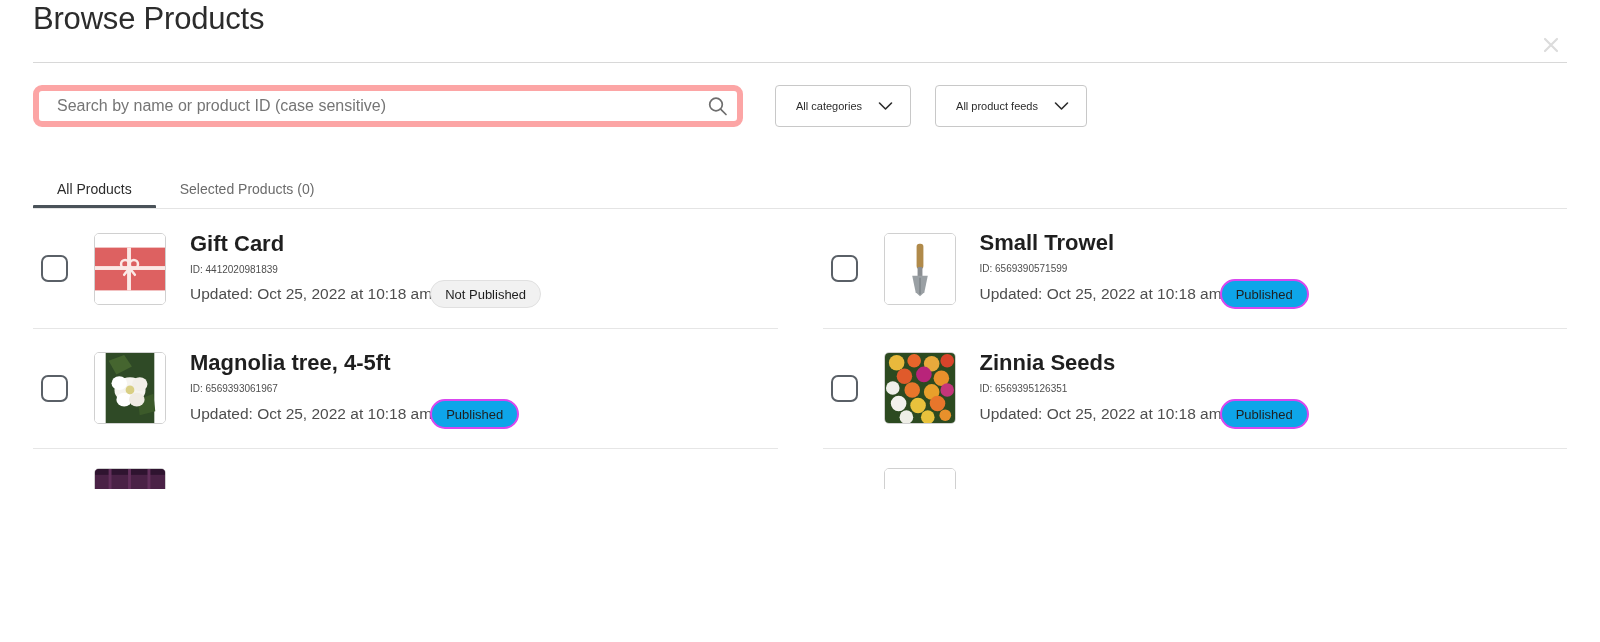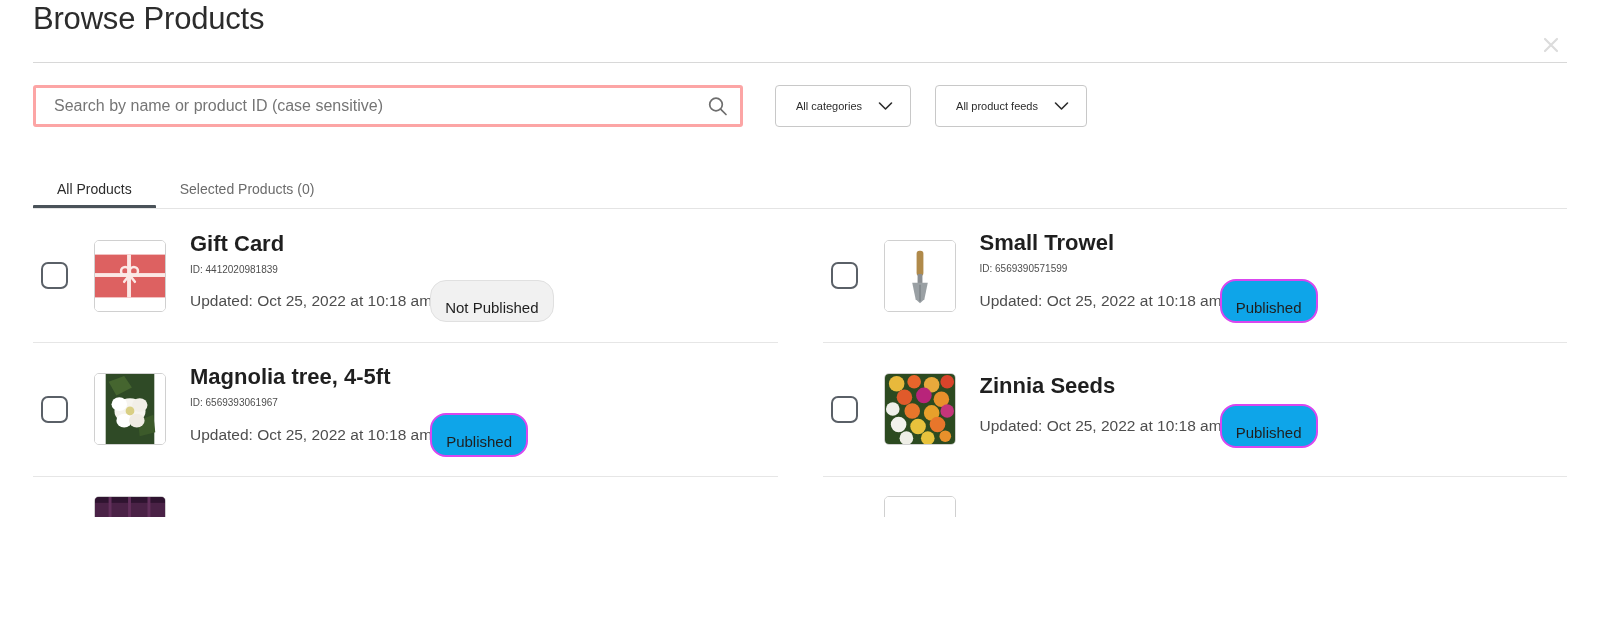--- a/index.html
+++ b/index.html
@@ -70,22 +70,22 @@
     gap: 0;
   }
   .search-wrap {
     position: relative;
     width: 710px;
     height: 42px;
   }
   .search-input {
     width: 100%;
     height: 100%;
-    border: 3px solid #fca5a5;
-    border-radius: 3px;
+    border: 6px solid #fca5a5;
+    border-radius: 9px;
     padding: 0 44px 0 18px;
     font-size: 16px;
     font-family: "Liberation Sans", sans-serif;
     color: #3b3b3b;
     background: #fff;
     outline: none;
   }
   .search-input::placeholder { color: #757575; }
   .search-icon {
     position: absolute;
@@ -208,22 +208,22 @@
     align-items: center;
     line-height: 1.4;
   }
   .p-updated {
     font-size: 15.5px;
     color: #4e4e4e;
     white-space: nowrap;
   }
   .badge {
     margin-left: -2px;
-    font-size: 15px;
-    padding: 19px 14px 6px;
+    font-size: 13px;
+    padding: 7px 14px 6px;
     border-radius: 16px;
     white-space: nowrap;
     line-height: 1;
   }
   .badge.published {
     background: #0ea5e9;
     border: 2px solid #d946ef;
     color: #1f1f1f;
   }
   .badge.unpublished {
@@ -392,20 +392,21 @@
           <circle cx="14" cy="52" r="8" fill="#f2f2ec"></circle>
           <circle cx="34" cy="54" r="8" fill="#e8c23c"></circle>
           <circle cx="54" cy="52" r="8" fill="#e8762b"></circle>
           <circle cx="22" cy="66" r="7" fill="#eeeee6"></circle>
           <circle cx="44" cy="66" r="7" fill="#e8c23c"></circle>
           <circle cx="62" cy="64" r="6" fill="#e8902b"></circle>
         </svg>
       </div>
       <div class="info">
         <div class="p-name">Zinnia Seeds</div>
+        <div class="p-id">ID: 6569395126351</div>
         <div class="p-meta">
           <span class="p-updated">Updated: Oct 25, 2022 at 10:18 am</span>
           <span class="badge published">Published</span>
         </div>
       </div>
     </div>
 
     <div class="partial-row">
       <div class="checkbox"></div>
       <div class="thumb" style="height:72px;">

